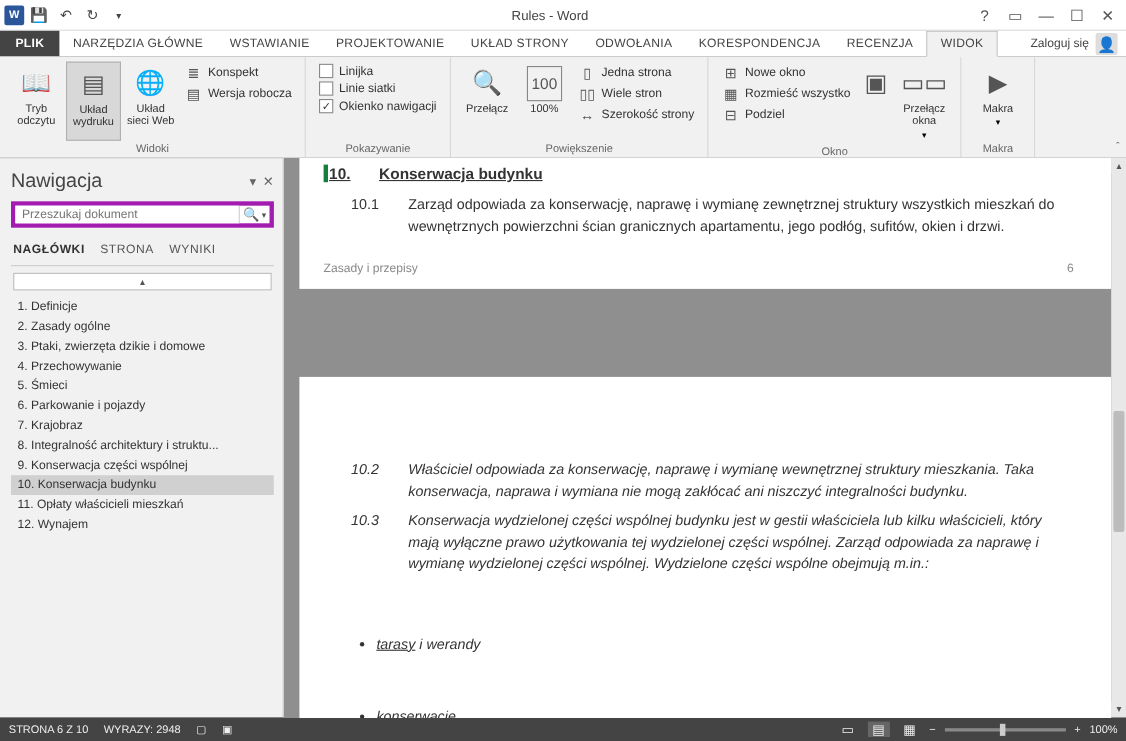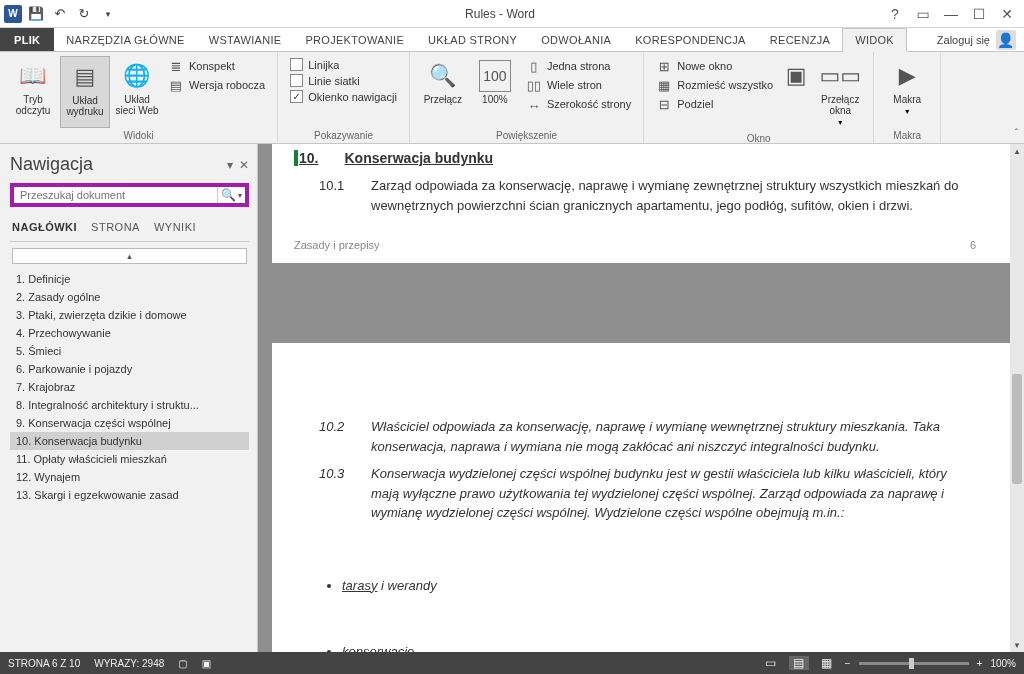--- a/index.html
+++ b/index.html
@@ -266,21 +266,20 @@
         <div class="navlist-item">3. Ptaki, zwierzęta dzikie i domowe</div>
         <div class="navlist-item">4. Przechowywanie</div>
         <div class="navlist-item">5. Śmieci</div>
         <div class="navlist-item">6. Parkowanie i pojazdy</div>
         <div class="navlist-item">7. Krajobraz</div>
         <div class="navlist-item">8. Integralność architektury i struktu...</div>
         <div class="navlist-item">9. Konserwacja części wspólnej</div>
         <div class="navlist-item selected">10. Konserwacja budynku</div>
         <div class="navlist-item">11. Opłaty właścicieli mieszkań</div>
         <div class="navlist-item">12. Wynajem</div>
-        <div class="navlist-item">13. Skargi i egzekwowanie zasad</div>
       </div>
   </div>
 
   <div class="docarea">
     <div class="page-fragment first">
       <div class="heading">
         <span style="border-left:4px solid #15803d;padding-left:1px;">10.</span>
         <span>Konserwacja budynku</span>
       </div>
       <div class="para">

